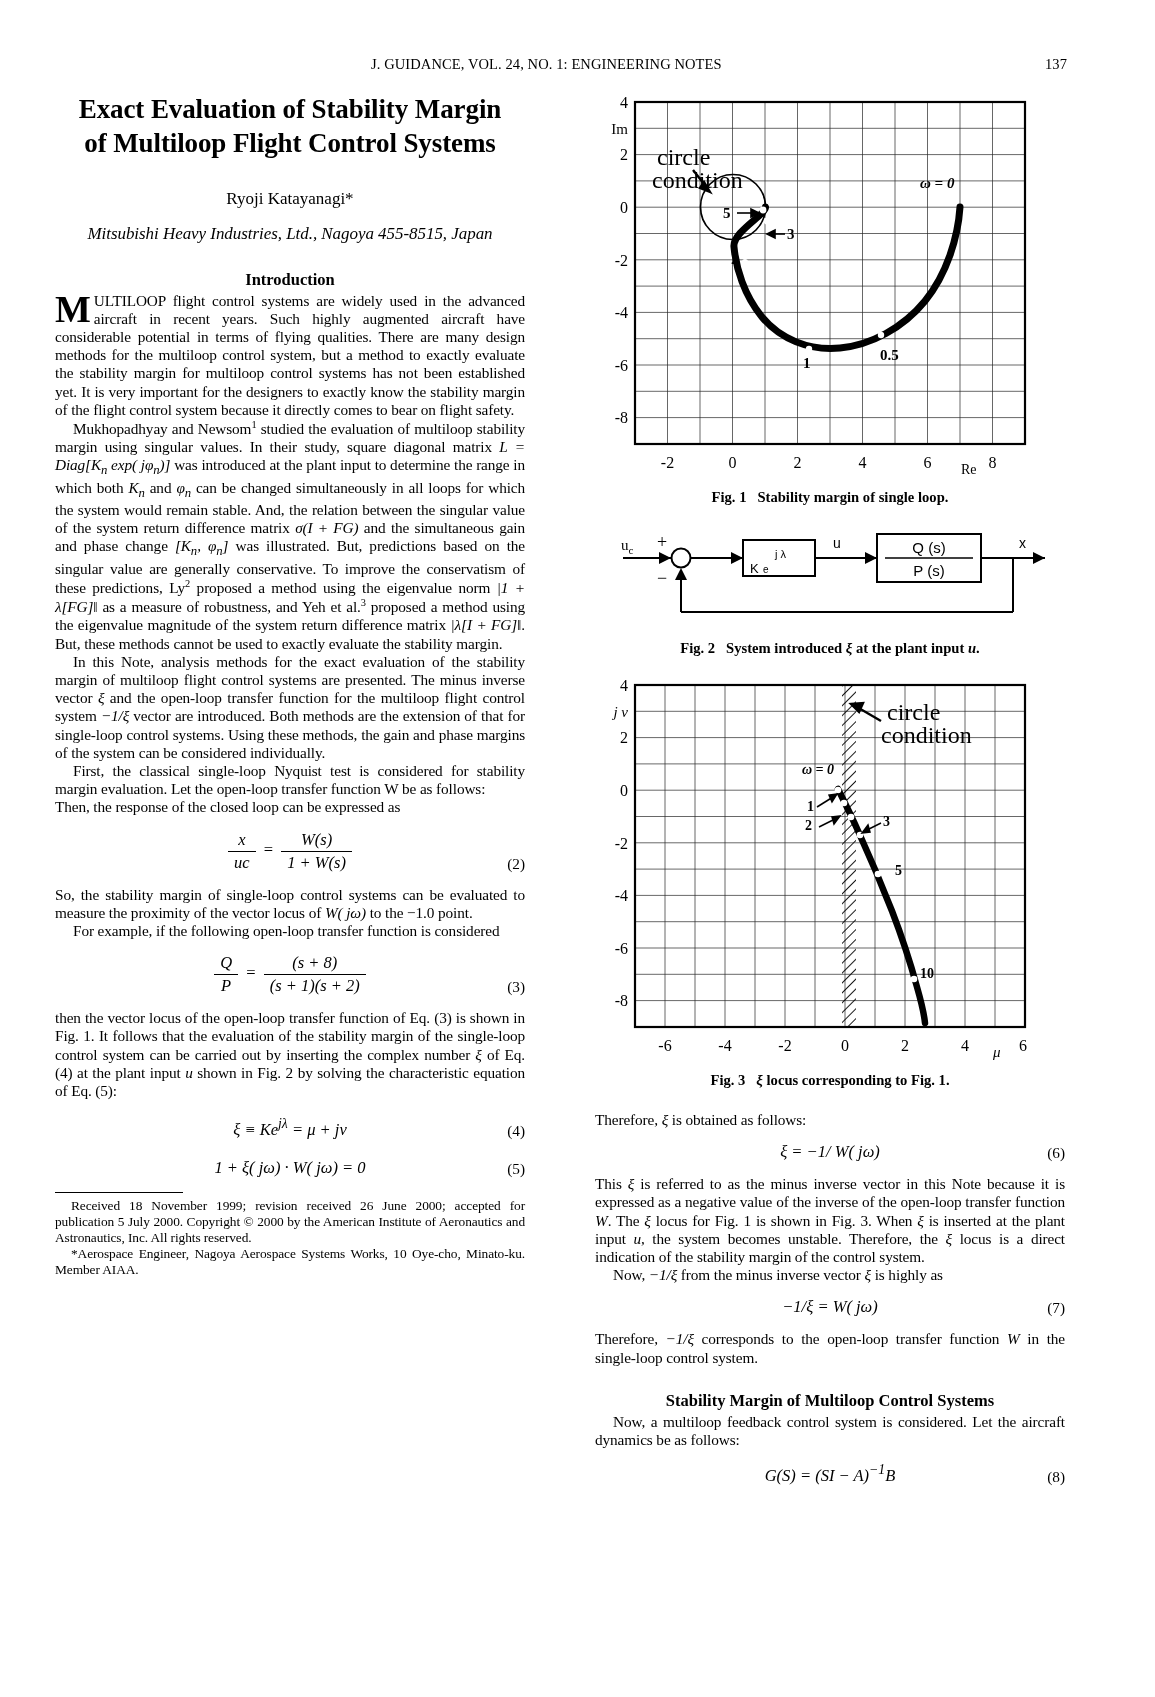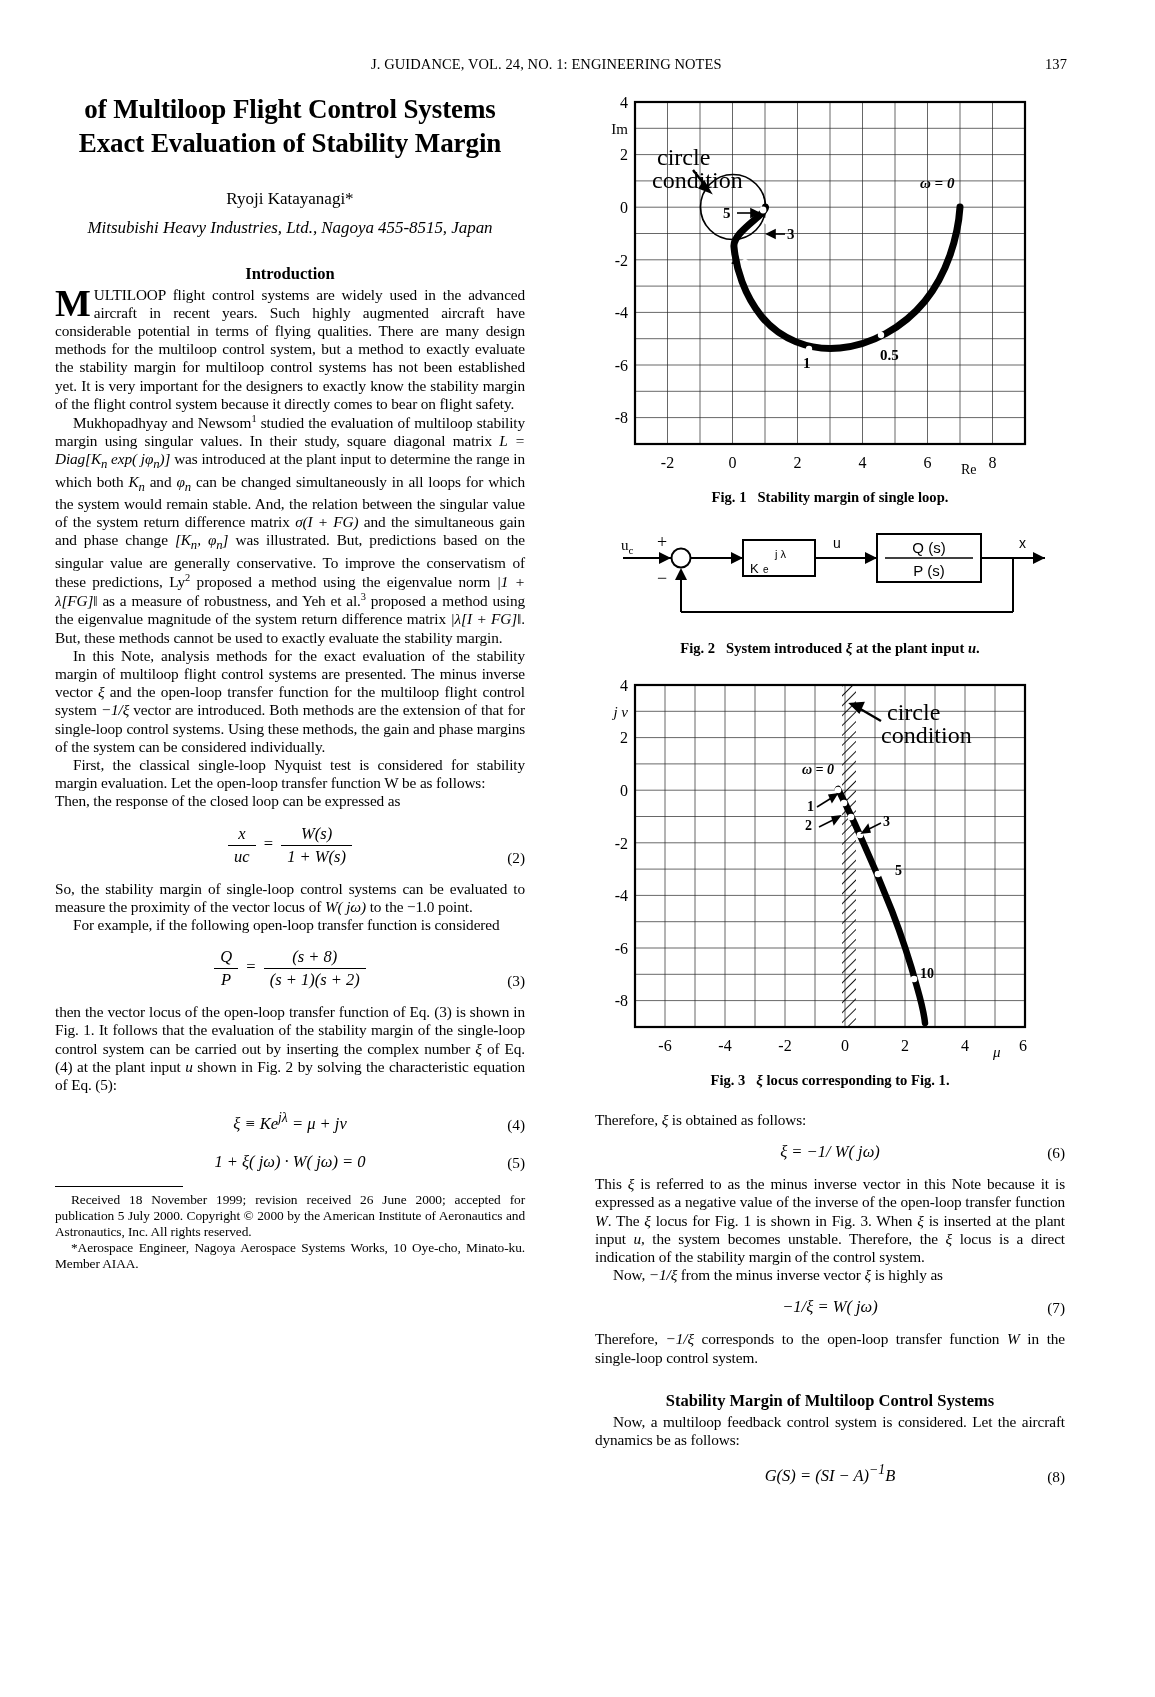--- a/index.html
+++ b/index.html
@@ -61,21 +61,21 @@
   }
   .author {
     text-align: center;
     font-size: 17px;
     margin-top: 28px;
   }
   .affil {
     text-align: center;
     font-size: 17px;
     font-style: italic;
-    margin-top: 9px;
+    margin-top: 15px;
     letter-spacing: -0.05px;
   }
 
   
   h2.sec {
     font-size: 16.5px;
     font-weight: bold;
     text-align: center;
     margin: 26px 0 2px 0;
   }
@@ -180,22 +180,22 @@
 <div id="page">
 
   <div class="runhead">
     <span class="rh-left">J. GUIDANCE, VOL. 24, NO. 1:   ENGINEERING NOTES</span>
     <span class="rh-right">137</span>
   </div>
 
   <div class="col col-left">
 
     <div class="paper-title">
+      <div>Exact Evaluation of Stability Margin</div>
       <div>of Multiloop Flight Control Systems</div>
-      <div>Exact Evaluation of Stability Margin</div>
     </div>
 
     <div class="author">Ryoji Katayanagi*</div>
     <div class="affil">Mitsubishi Heavy Industries, Ltd., Nagoya 455-8515, Japan</div>
 
     <h2 class="sec">Introduction</h2>
 
     <p class="body noindent dropcap-para">
       <span class="dropcap">M</span><span>ULTILOOP flight control systems are widely used in the advanced aircraft in recent years. Such highly augmented aircraft have considerable potential in terms of flying qualities. There are many design methods for the multiloop control system, but a method to exactly evaluate the stability margin for multiloop control systems has not been established yet. It is very important for the designers to exactly know the stability margin of the flight control system because it directly comes to bear on flight safety.</span>
     </p>

